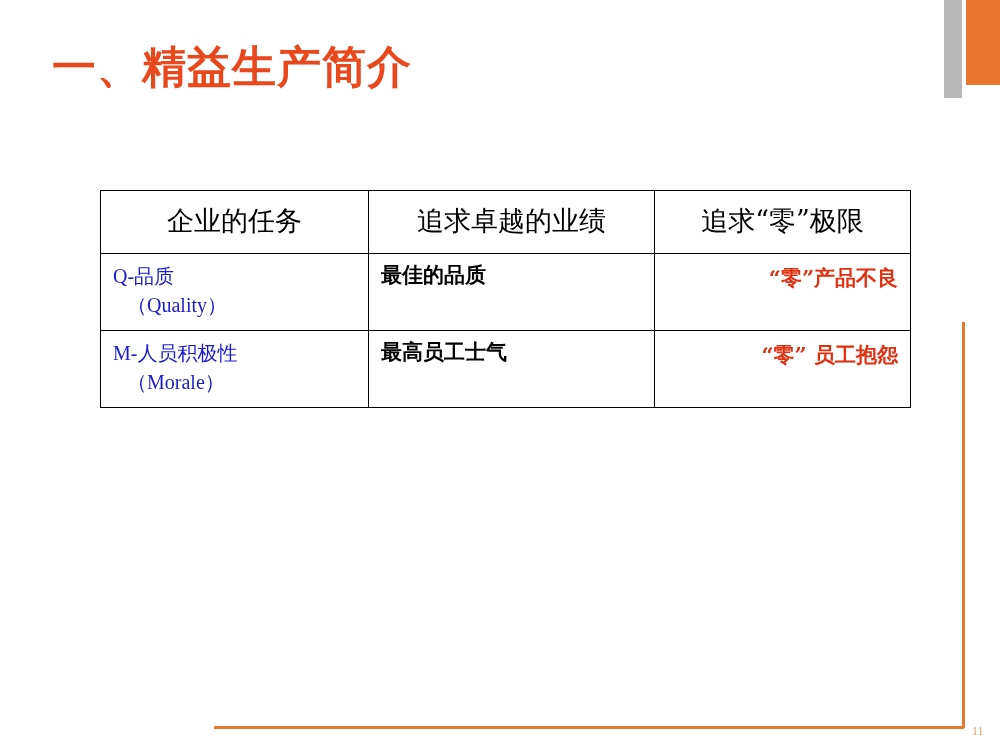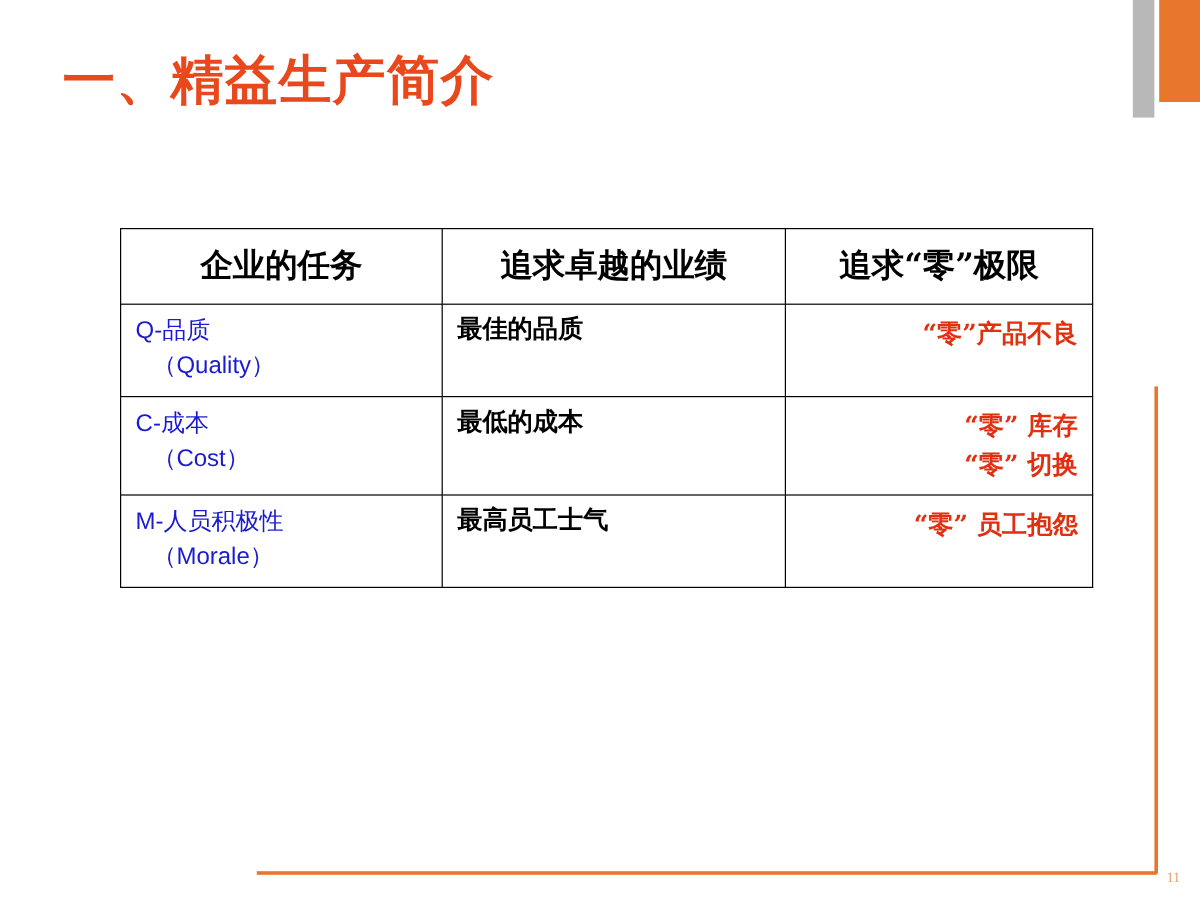--- a/index.html
+++ b/index.html
@@ -91,34 +91,34 @@
     table-layout: fixed;
   }
   .goal-table td, .goal-table th {
     border: 1px solid #000000;
     vertical-align: top;
     padding: 8px 12px 10px 12px;
   }
   .goal-table thead th {
     text-align: center;
     font-size: 27px;
-    font-weight: bold;
+    font-weight: normal;
     color: #000000;
     font-family: "DejaVu Serif", serif;
     padding: 12px 6px 14px 6px;
     vertical-align: middle;
   }
   .col-a { width: 268px; }
   .col-b { width: 286px; }
   .col-c { width: 256px; }
 
   .cell-task {
     color: #1a1ad0;
     font-size: 20px;
-    font-family: Liberation Sans, sans-serif;
+    font-family: Liberation Serif, serif;
     line-height: 1.45;
     white-space: nowrap;
   }
   .cell-task .line2 {
     padding-left: 14px;
   }
   .cell-perf {
     color: #000000;
     font-size: 21px;
     font-weight: bold;
@@ -179,31 +179,20 @@
           <div class="line2">（Quality）</div>
         </td>
         <td class="cell-perf">最佳的品质</td>
         <td class="cell-zero">
           <div>“零”产品不良</div>
           <div></div>
         </td>
       </tr>
       <tr class="row-h">
         <td class="cell-task">
-          <div>C-成本</div>
-          <div class="line2">（Cost）</div>
-        </td>
-        <td class="cell-perf">最低的成本</td>
-        <td class="cell-zero">
-          <div>“零” 库存</div>
-          <div>“零” 切换</div>
-        </td>
-      </tr>
-      <tr class="row-h">
-        <td class="cell-task">
           <div>M-人员积极性</div>
           <div class="line2">（Morale）</div>
         </td>
         <td class="cell-perf">最高员工士气</td>
         <td class="cell-zero">
           <div>“零” 员工抱怨</div>
           <div></div>
         </td>
       </tr>
     </tbody>

